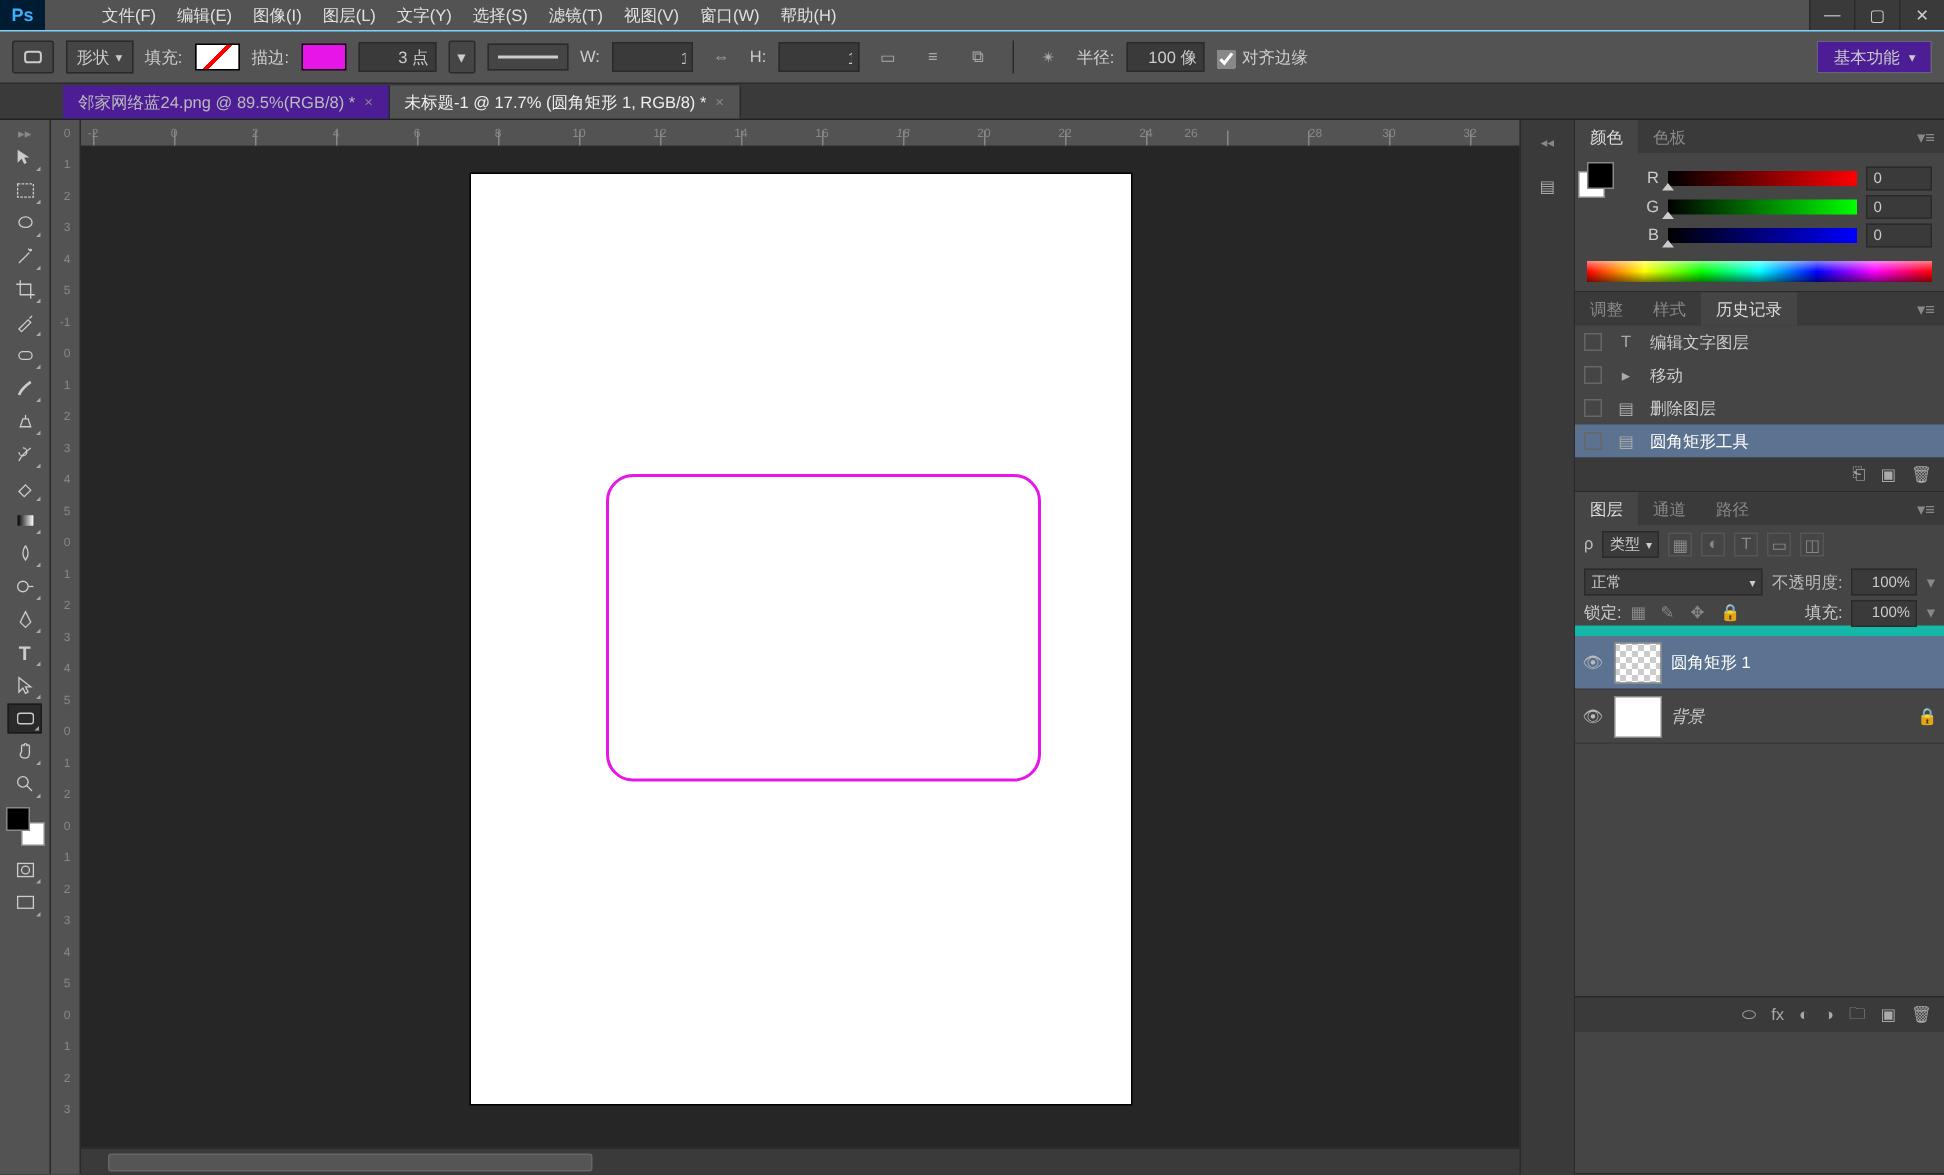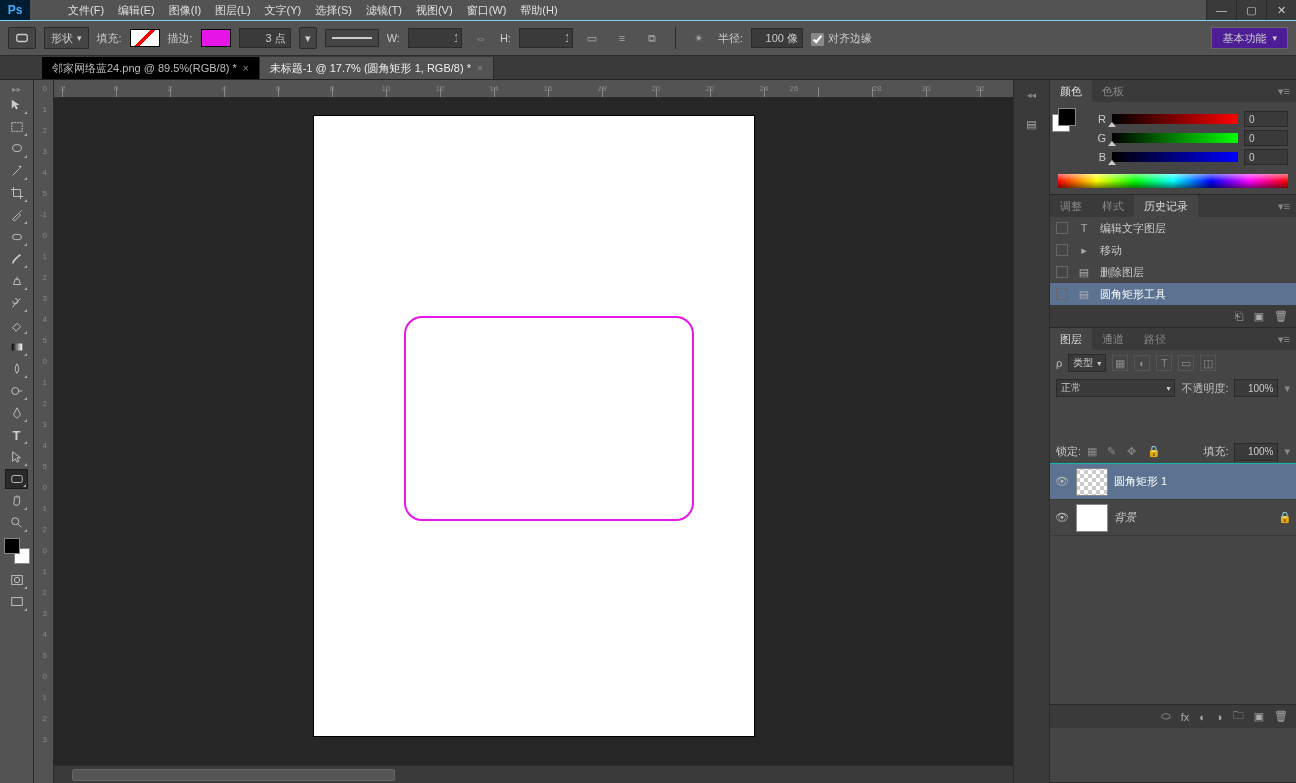--- a/index.html
+++ b/index.html
@@ -22,21 +22,21 @@
 .opt-stroke-sample { width: 54px; height: 18px; background: #454545; border: 1px solid #2a2a2a; display: flex; align-items: center; justify-content: center; }
 .opt-stroke-sample::before { content:""; width: 40px; height: 2px; background: #ccc; }
 .opt-icon-btn { width: 22px; height: 22px; display: flex; align-items: center; justify-content: center; color: #aaa; }
 .opt-check { display: flex; align-items: flex-end; gap: 4px; }
 .opt-check input { accent-color: #888; }
 .right-spacer { margin-left: auto; }
 .workspace-select { height: 22px; background: #4c1d95; border: 1px solid #666; color: #ccc; padding: 0 10px; font-size: 11px; display: flex; align-items: center; }
 .workspace-select::after { content: "▾"; margin-left: 6px; font-size: 9px; }
 
 .tabbar { height: 24px; background: #3a3a3a; display: flex; align-items: flex-end; padding-left: 42px; border-bottom: 1px solid #222; }
-.doc-tab { height: 22px; padding: 0 10px; display: flex; align-items: center; color: #bbb; border-right: 1px solid #2a2a2a; background: #000000; position: relative; }
+.doc-tab { height: 22px; padding: 0 10px; display: flex; align-items: center; color: #bbb; border-right: 1px solid #2a2a2a; background: #4c1d95; position: relative; }
 .doc-tab.active { background: #535353; color: #eee; }
 .tab-close { margin-left: 6px; color: #888; font-size: 10px; }
 
 .main-area { display: flex; height: 703px; }
 .toolbar-col { width: 34px; background: #535353; border-right: 1px solid #2a2a2a; display: flex; flex-direction: column; align-items: center; padding-top: 4px; }
 .tb-expand { width: 30px; height: 10px; color: #888; font-size: 9px; text-align: center; }
 .tb-btn { width: 23px; height: 20px; margin: 1px 0; display: flex; align-items: center; justify-content: center; color: #ccc; position: relative; }
 .tb-btn.selected { background: #2a2a2a; border: 1px solid #1a1a1a; }
 .tb-btn::after { content:""; position: absolute; right: 1px; bottom: 1px; width: 0; height: 0; border-left: 3px solid transparent; border-bottom: 3px solid #aaa; }
 .tb-colors { width: 26px; height: 26px; position: relative; margin-top: 4px; }
@@ -92,21 +92,21 @@
 .history-footer { height: 22px; background: #3a3a3a; display: flex; align-items: center; justify-content: flex-end; gap: 10px; padding: 0 8px; color: #aaa; }
 .layers-filter-row { display: flex; align-items: center; height: 26px; padding: 0 6px; gap: 6px; background: #454545; }
 .layers-filter-select { height: 18px; background: #3a3a3a; border: 1px solid #2a2a2a; color: #ccc; font-size: 10px; padding: 0 4px; display:flex; align-items:center; }
 .layers-filter-select::after { content:"▾"; margin-left:4px; font-size:8px; }
 .layer-filter-icon { width: 16px; height: 16px; display: flex; align-items: center; justify-content: center; color: #888; border: 1px solid #555; }
 .layers-blend-row { display: flex; align-items: center; height: 24px; padding: 0 6px; gap: 6px; }
 .blend-select { flex: 1; height: 18px; background: #3a3a3a; border: 1px solid #2a2a2a; color: #ccc; font-size: 10px; padding: 0 4px; display:flex; align-items:center; }
 .blend-select::after { content:"▾"; margin-left:auto; font-size:8px; }
 .opacity-label { color: #bbb; }
 .opacity-input { width: 44px; height: 18px; background: #3a3a3a; border: 1px solid #2a2a2a; color: #ccc; font-size: 10px; text-align: right; padding: 0 4px; }
-.layers-lock-row { display: flex; align-items: center; height: 24px; padding: 0 6px; gap: 6px; border-bottom: 1px solid #14b8a6; margin-top: 40px; }
+.layers-lock-row { display: flex; align-items: center; height: 24px; padding: 0 6px; gap: 6px; border-bottom: 7px solid #14b8a6; }
 .lock-icon { width: 14px; height: 14px; color: #888; }
 .layers-list { height: 240px; overflow: auto; background: #454545; }
 .layer-row { display: flex; align-items: center; height: 36px; padding: 0 4px; gap: 6px; border-bottom: 1px solid #3a3a3a; color: #ccc; }
 .layer-row.selected { background: #5b7290; color: #fff; }
 .eye { width: 16px; text-align: center; color: #bbb; }
 .layer-thumb { width: 32px; height: 28px; background: #fff; border: 1px solid #888; position: relative; }
 .layer-thumb.transparent { background: repeating-conic-gradient(#ccc 0% 25%, #fff 0% 50%) 50% / 8px 8px; }
 .lock-badge { margin-left: auto; color: #aaa; }
 .layers-footer { height: 24px; background: #3a3a3a; display: flex; align-items: center; justify-content: flex-end; gap: 10px; padding: 0 8px; color: #aaa; border-top: 1px solid #2a2a2a; }
 

